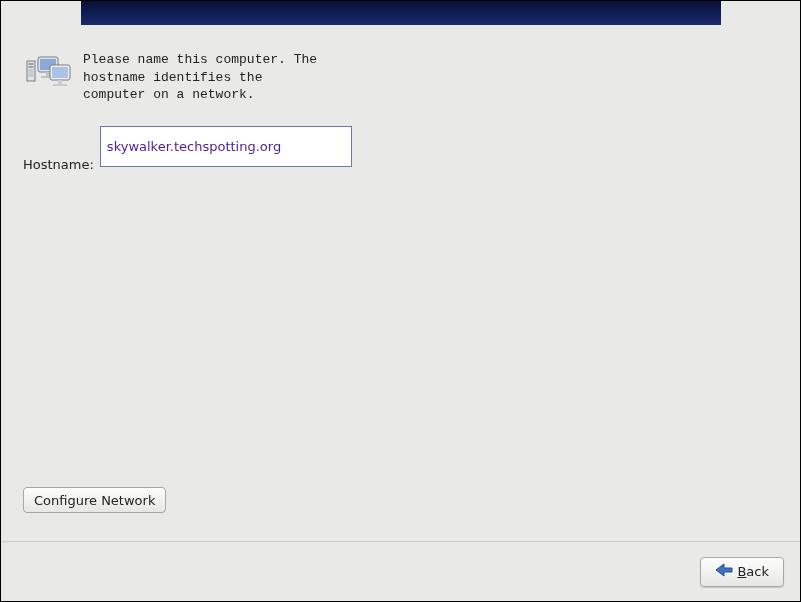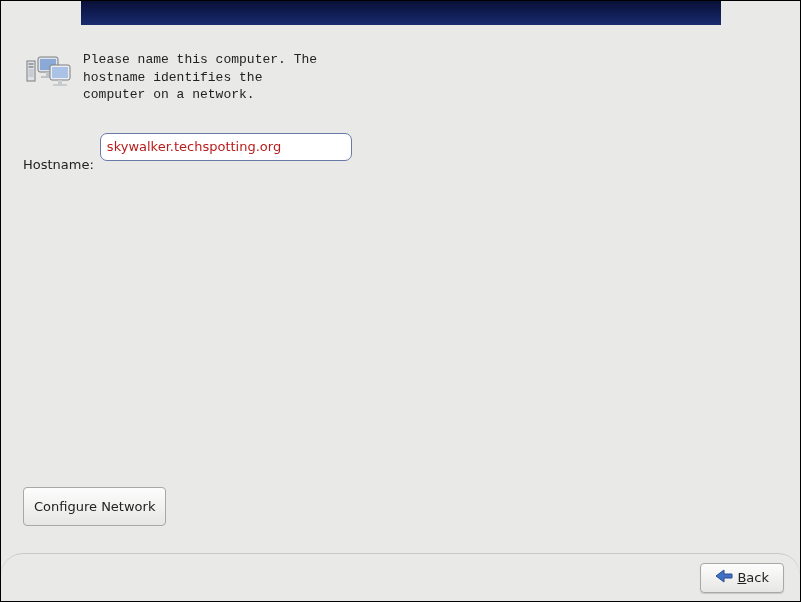--- a/index.html
+++ b/index.html
@@ -48,63 +48,62 @@
       display: flex;
       align-items: center;
       gap: 6px;
     }
     .hostname-label {
       color: #222;
       margin-top: 35px;
     }
     .hostname-input {
       width: 252px;
-      height: 28px;
+      height: 41px;
       border: 1px solid #6a7aa8;
-      border-radius: 7px;
+      border-radius: 0;
       padding: 2px 6px;
       font-family: inherit;
       font-size: 13px;
       background: #fff;
-      color: #b91c1c;
+      color: #4c1d95;
       outline: none;
     }
     .configure-net {
       position: absolute;
       left: 22px;
       top: 486px;
     }
     .btn {
       display: inline-flex;
       align-items: center;
       gap: 4px;
       background: linear-gradient(to bottom, #fdfdfd, #e6e6e4);
       border: 1px solid #a8a8a4;
       border-radius: 4px;
       padding: 4px 10px;
       font-family: inherit;
       font-size: 13px;
       color: #222;
       cursor: pointer;
-      height: 39px;
+      height: 26px;
     }
     .footer-bar {
       position: absolute;
       left: 0;
       right: 0;
       bottom: 0;
-      height: 48px;
+      height: 60px;
       border-top: 1px solid #c8c8c6;
       background: #e9e9e7;
       display: flex;
       justify-content: flex-end;
       align-items: center;
       gap: 12px;
       padding-right: 16px;
-      border-radius: 22px;
     }
     .footer-bar .btn {
       height: 30px;
       padding: 4px 14px;
       box-shadow: 0 1px 1px rgba(0,0,0,0.15);
     }
     .mnemonic { text-decoration: underline; }
     .arrow-svg { width: 18px; height: 14px; }
   </style>
 </head>

